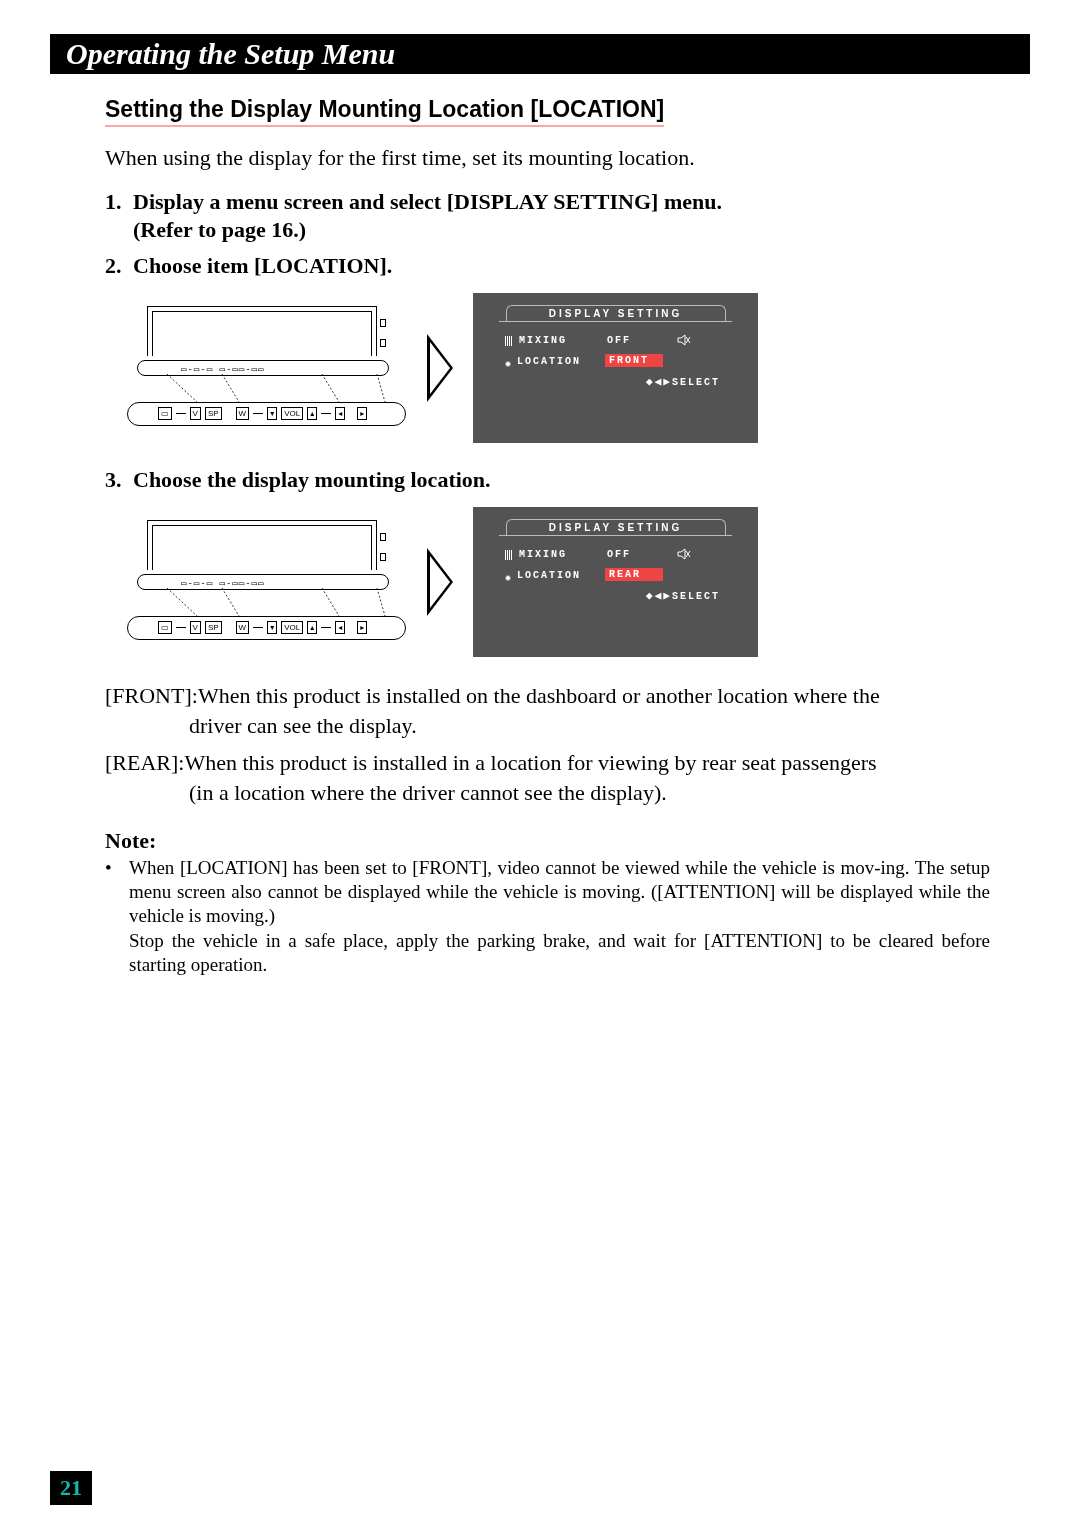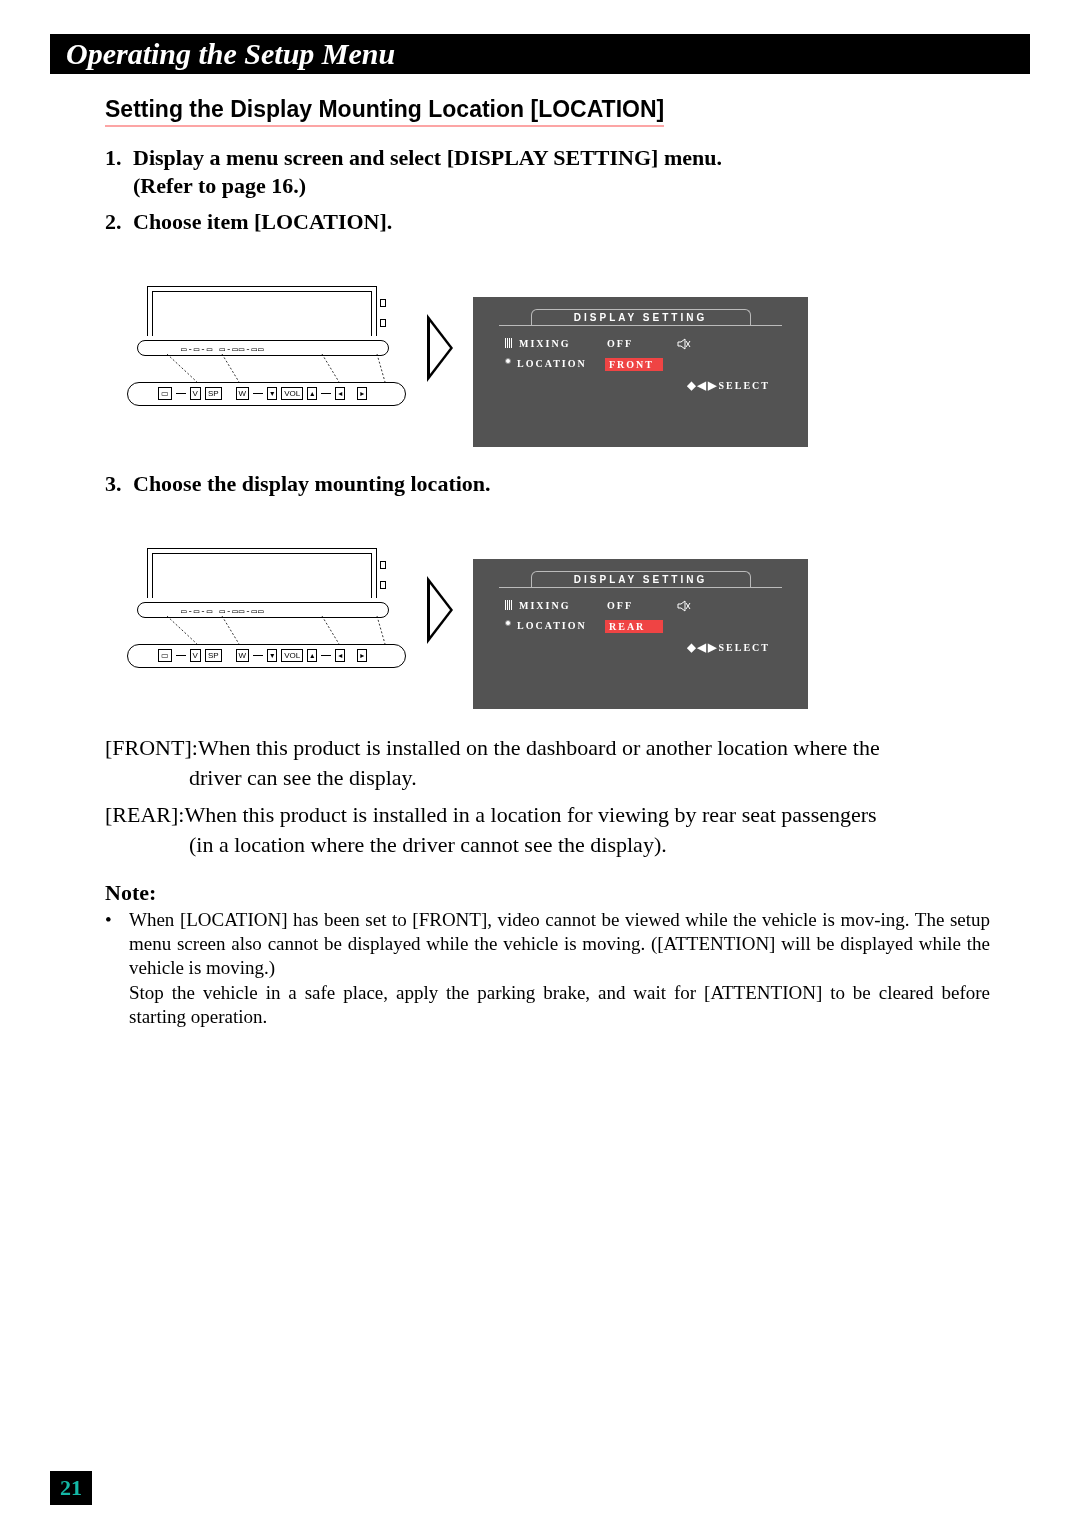--- a/index.html
+++ b/index.html
@@ -73,26 +73,25 @@
   .arrowhead::after {
     content: '';
     position: absolute;
     left: -23px; top: -26px;
     width: 0; height: 0;
     border-top: 26px solid transparent;
     border-bottom: 26px solid transparent;
     border-left: 20px solid #fff;
   }
   .osd-screen {
-    width: 335px;
+    width: 285px;
     height: 150px;
     background: #535353;
     position: relative;
     padding: 12px 0 4px 0;
-    margin-top: 48px;
   }
   .osd-inner {
     margin: 0 26px;
     position: relative;
   }
   .osd-title-row {
     border-top: 1px solid #bbb;
     border-left: 1px solid #bbb;
     border-right: 1px solid #bbb;
     border-top-left-radius: 6px;
@@ -106,22 +105,22 @@
     letter-spacing: 3px;
     color: #fff;
     font-weight: bold;
   }
   .osd-body {
     border-top: 1px solid #bbb;
     padding-top: 8px;
   }
   .osd-row {
     display: flex;
-    align-items: flex-start;
-    font-family: Liberation Serif, serif;
+    align-items: flex-end;
+    font-family: Liberation Mono, monospace;
     font-size: 10px;
     letter-spacing: 2px;
     color: #fff;
     font-weight: bold;
     padding: 4px 6px;
   }
   .osd-marker {
     width: 8px; height: 10px;
     display: inline-block;
     margin-right: 6px;
@@ -132,21 +131,21 @@
   .osd-label { width: 88px; }
   .osd-value { width: 58px; text-align: left; }
   .osd-value.highlighted { background: #ef4444; padding: 1px 4px; }
   .osd-speaker {
     width: 14px; height: 12px;
     margin-left: 12px;
   }
   .osd-select-row {
     text-align: right;
     padding-right: 12px;
-    font-family: Liberation Serif, serif;
+    font-family: Liberation Mono, monospace;
     font-size: 10px;
     letter-spacing: 2px;
     color: #fff;
     font-weight: bold;
     margin-top: 4px;
   }
   .desc-block {
     font-size: 22px;
     margin-left: 0;
     margin-top: 4px;
@@ -242,20 +241,21 @@
 </head>
 <body>
 
 <div class="header-bar">
   <span class="header-title">Operating the Setup Menu</span>
 </div>
 
 <div class="content">
   <div class="section-heading">Setting the Display Mounting Location [LOCATION]</div>
 
+  <div class="intro-text">When using the display for the first time, set its mounting location.</div>
 
   <div class="step-list">
     <div class="step-item">
       <span class="step-num">1.</span>
       <span class="step-text">
         <span>Display a menu screen and select [DISPLAY SETTING] menu.</span>
         <div class="step-line2">(Refer to page 16.)</div>
       </span>
     </div>
 

